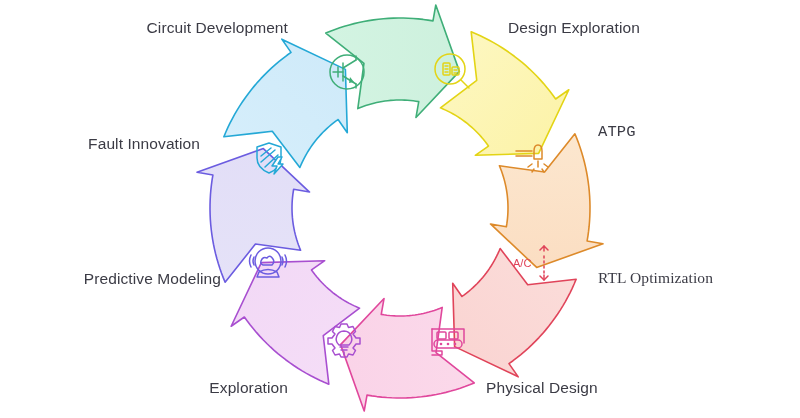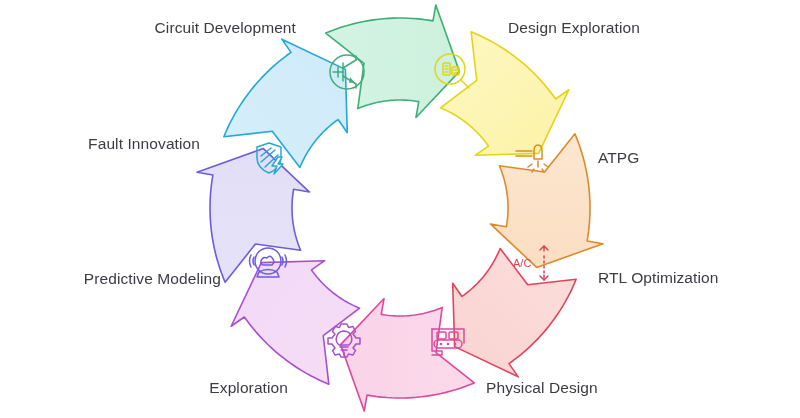--- a/index.html
+++ b/index.html
@@ -168,22 +168,22 @@
           <path d="M 9 -12 L 9 -16"></path>
           <path d="M 9 12 L 9 16"></path>
           <path d="M 3 5 L 7 10 L 2 11 Z" fill="#3fae78" stroke="none"></path>
           <path d="M -9 -5 L -9 5"></path>
         </g>
       </g>
   </svg>
 
   <div id="labels-layer">
       <div class="label-txt lab-right" style="top: 20px; left: 508px;">Design Exploration</div>
-      <div class="label-txt lab-right" style="top: 150px; left: 598px;">ATPG</div>
-      <div class="label-txt lab-right" style="top: 270px; left: 598px;">RTL Optimization</div>
+      <div class="label-txt lab-right" style="top: 125px; left: 598px; font-family: Liberation Mono, monospace;">ATPG</div>
+      <div class="label-txt lab-right" style="top: 270px; left: 598px; font-family: Liberation Serif, serif;">RTL Optimization</div>
       <div class="label-txt lab-right" style="top: 380px; left: 486px;">Physical Design</div>
       <div class="label-txt lab-left" style="top: 380px; left: 0px; width: 288px;">Exploration</div>
       <div class="label-txt lab-left" style="top: 271px; left: 0px; width: 200px; margin-left: 21px;">Predictive Modeling</div>
       <div class="label-txt lab-left" style="top: 136px; left: 0px; width: 200px;">Fault Innovation</div>
-      <div class="label-txt lab-left" style="top: 20px; left: 8px; width: 288px;">Circuit Development</div>
+      <div class="label-txt lab-left" style="top: 20px; left: 0px; width: 288px;">Circuit Development</div>
     </div>
 
 </div>
 
 </body></html>

